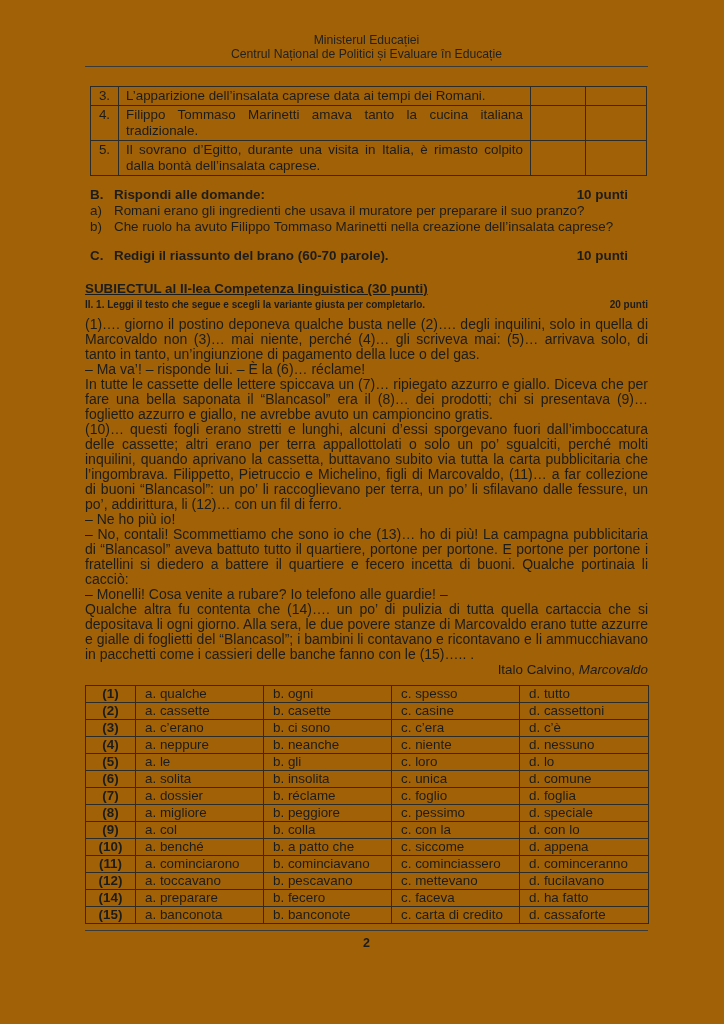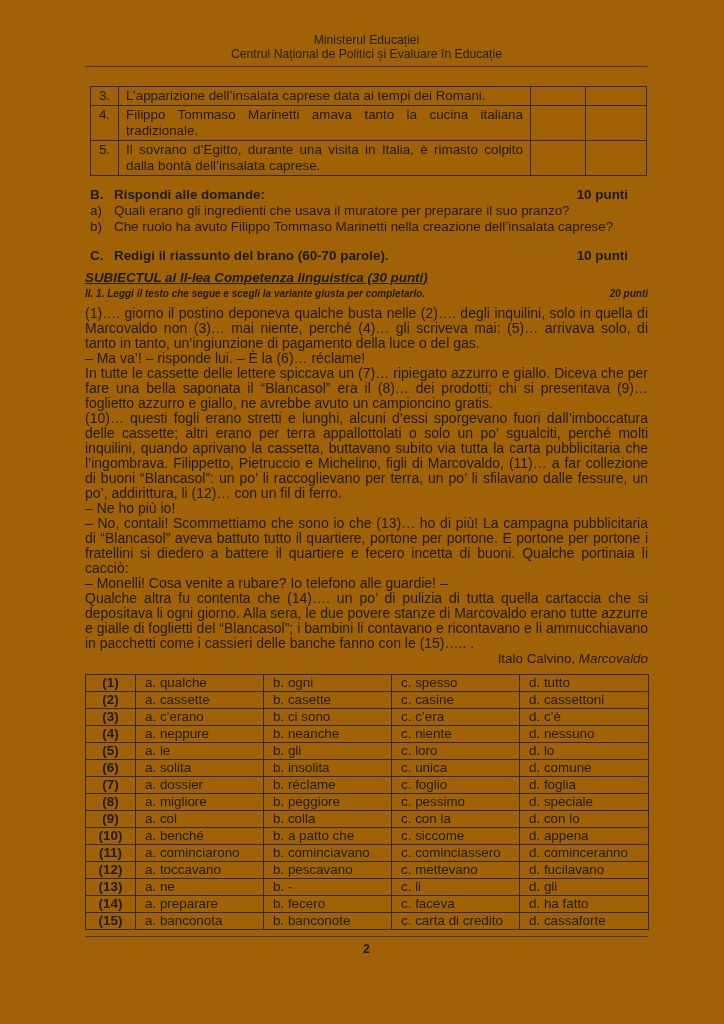--- a/index.html
+++ b/index.html
@@ -30,21 +30,21 @@
   .sec-row { display:flex; margin-left:5px; }
   .sec-label { width:24px; font-weight:bold; flex:none; }
   .sec-title { flex:1; font-weight:bold; }
   .points { font-weight:bold; flex:none; }
   .points.inset { margin-right:20px; }
   .q-row { display:flex; margin-left:5px; }
   .q-label { width:24px; flex:none; }
   .q-text { flex:1; }
   .mt-b { margin-top:11px; }
   .mt-c { margin-top:13px; }
-  .mt-s { margin-top:6px;font-style:italic; }
+  .mt-s { margin-top:17px; }
   .subj-heading { font-weight:bold; text-decoration:underline; font-size:13.4px; line-height:16px; }
   .task-row { display:flex; font-weight:bold; font-size:10px; line-height:16px; }
   .task-text { flex:1; }
 
   
   .passage { margin-top:4px; font-size:14px; line-height:15px; text-align:justify; }
   .passage p { margin:0; }
   .attribution { font-size:13.4px; line-height:15px; text-align:right; }
   .attribution .work { font-style:italic; }
 
@@ -95,21 +95,21 @@
 
   <div class="sec mt-b">
     <div class="sec-row">
       <span class="sec-label">B.</span>
       <span class="sec-title">Rispondi alle domande:</span>
       <span class="points inset">10 punti</span>
     </div>
     <div>
         <div class="q-row">
         <span class="q-label">a)</span>
-        <span class="q-text">Quali erano gli ingredienti che usava il muratore per preparare il suo pranzo?</span>
+        <span class="q-text">Romani erano gli ingredienti che usava il muratore per preparare il suo pranzo?</span>
       </div>
         <div class="q-row">
         <span class="q-label">b)</span>
         <span class="q-text">Che ruolo ha avuto Filippo Tommaso Marinetti nella creazione dell’insalata caprese?</span>
       </div>
       </div>
   </div>
 
   <div class="sec mt-c">
     <div class="sec-row">
@@ -227,27 +227,20 @@
         <td>d. cominceranno</td>
       </tr>
         <tr>
         <td class="opt-num">(12)</td>
         <td>a. toccavano</td>
         <td>b. pescavano</td>
         <td>c. mettevano</td>
         <td>d. fucilavano</td>
       </tr>
         <tr>
-        <td class="opt-num">(13)</td>
-        <td>a. ne</td>
-        <td>b. -</td>
-        <td>c. li</td>
-        <td>d. gli</td>
-      </tr>
-        <tr>
         <td class="opt-num">(14)</td>
         <td>a. preparare</td>
         <td>b. fecero</td>
         <td>c. faceva</td>
         <td>d. ha fatto</td>
       </tr>
         <tr>
         <td class="opt-num">(15)</td>
         <td>a. banconota</td>
         <td>b. banconote</td>

